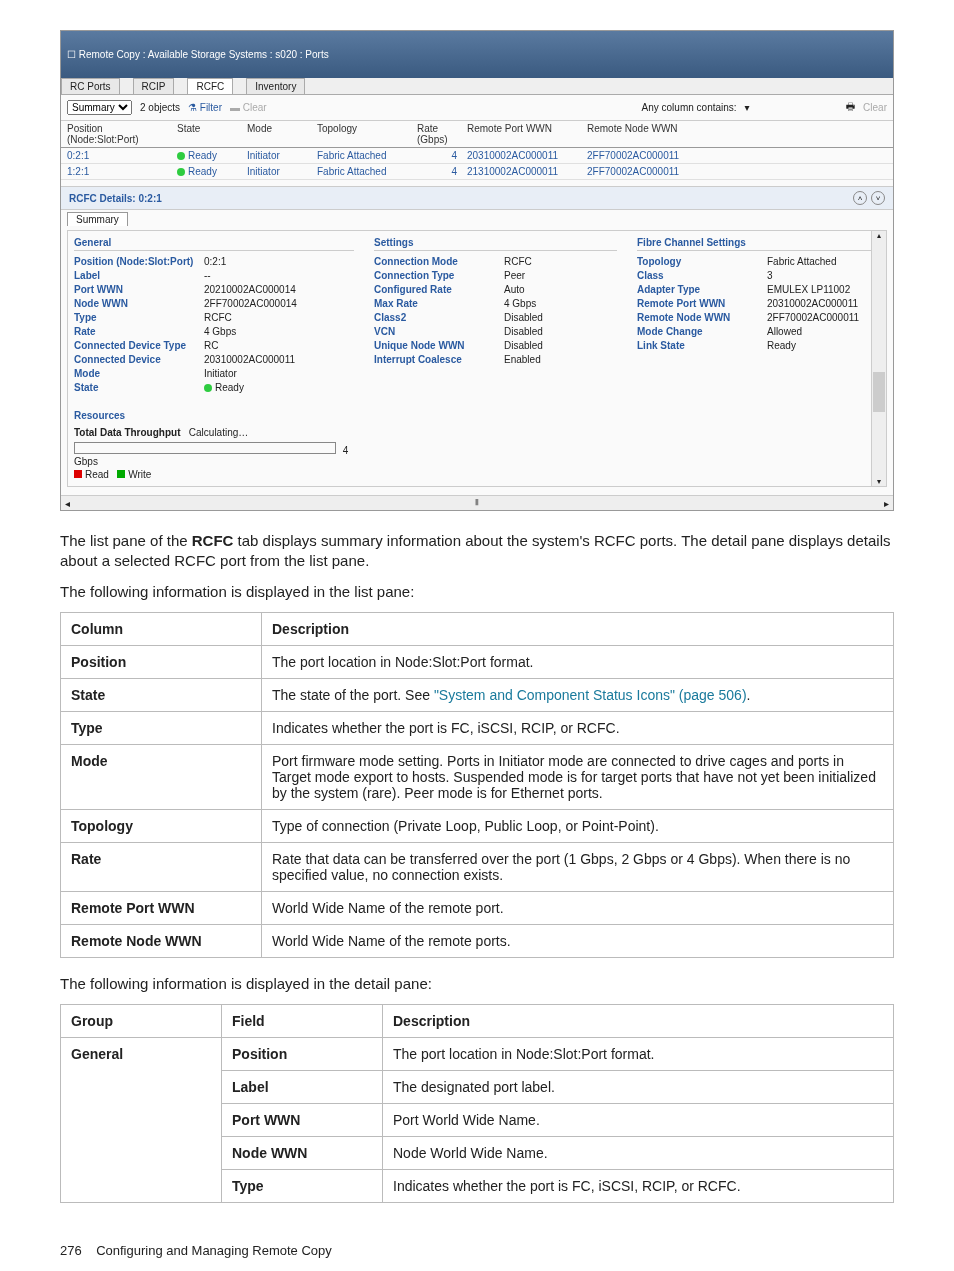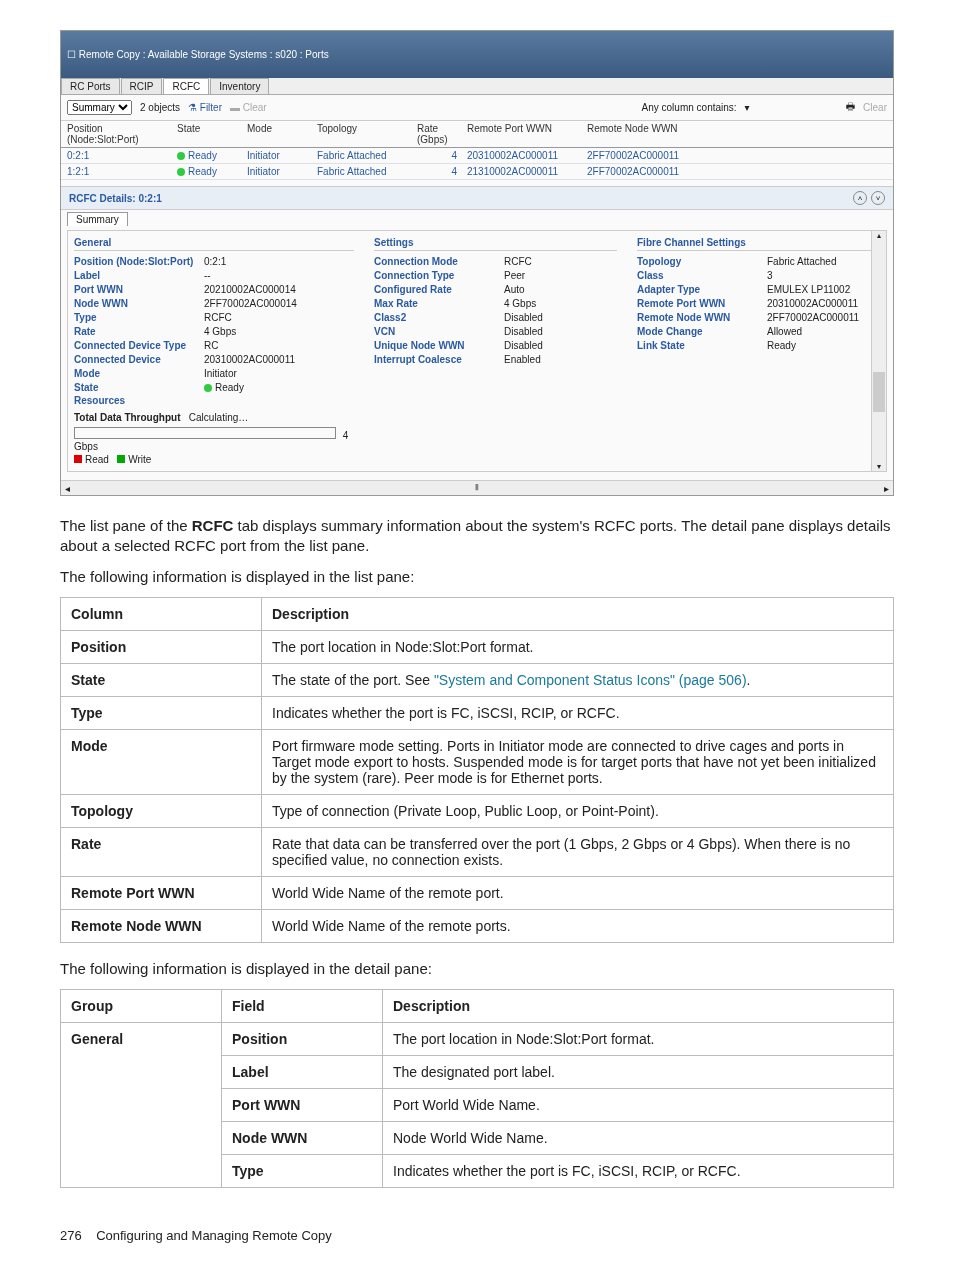--- a/index.html
+++ b/index.html
@@ -27,20 +27,21 @@
   .titlebar {
     background: linear-gradient(#5a7aa0, #3a5a80);
     color: #fff;
     padding: 18px 6px;
     font-size: 10px;
   }
   .tabs-row {
     display: flex;
     border-bottom: 1px solid #aaa;
     background: #efefef;
+    gap: 12px;
   }
   .tabs-row .tab {
     padding: 2px 8px;
     border: 1px solid #aaa;
     border-bottom: none;
     margin-right: 1px;
     font-size: 10px;
     background: #e8e8e8;
   }
   .tabs-row .tab.active {
@@ -88,21 +89,21 @@
     margin: 2px 6px 8px 6px;
     padding: 6px;
     display:flex;
     gap: 20px;
     position: relative;
   }
   .col-block { flex: 1; }
   .col-title { color:#2a5aa0; font-weight:bold; font-size:10px; border-bottom:1px solid #ccc; padding-bottom:2px; margin-bottom:4px;}
   .kv { display:grid; grid-template-columns: 130px 1fr; font-size:10px; line-height:14px;}
   .kv .k { font-weight:bold; color:#2a5aa0;}
-  .resources .sub { font-weight:bold; color:#2a5aa0; font-size:10px; margin-top:0;}
+  .resources .sub { font-weight:bold; color:#2a5aa0; font-size:10px; margin-top:15px;}
   .progressbar { border:1px solid #888; height:10px; width:260px; display:inline-block;}
   .legend { font-size:10px; margin-top:2px;}
   .legend .box-red { display:inline-block; width:8px; height:8px; background:#d00; margin-right:3px;}
   .legend .box-green { display:inline-block; width:8px; height:8px; background:#0a0; margin-right:3px;}
   .scroll-track { position:absolute; right:0; top:0; bottom:0; width:14px; background:#eee; border-left:1px solid #ccc;}
   .scroll-thumb { background:#ccc; width:12px; margin:1px; height:40px; position:absolute; right:0;}
   .h-scroll { border-top:1px solid #ccc; height:14px; background:#eee; display:flex; align-items:center; justify-content:space-between; padding:0 4px;}
   .body-text p { font-size: 15px; line-height: 1.35; margin: 10px 0; }
   .body-text b { font-weight: bold; }
   table.doc-table {

